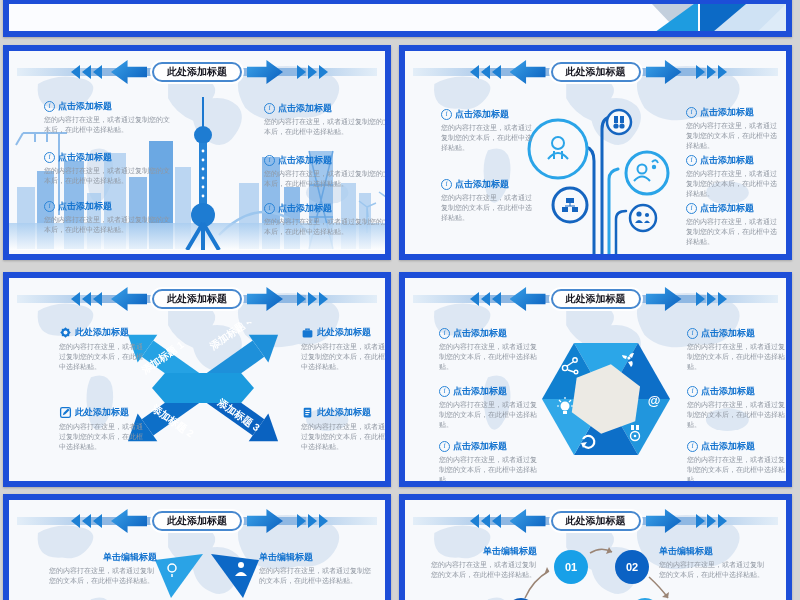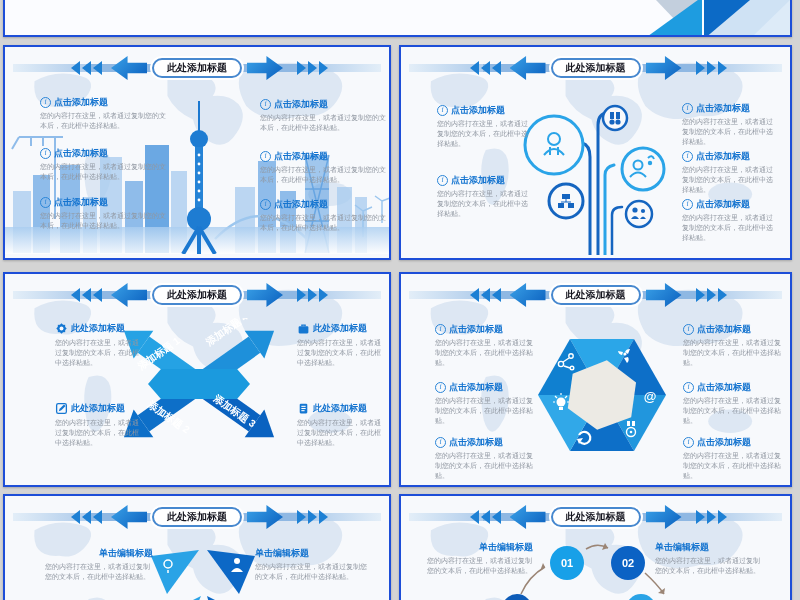--- a/index.html
+++ b/index.html
@@ -1,18 +1,18 @@
 <!DOCTYPE html>
 <html><head>
 <meta charset="utf-8">
 <style>
   html,body{margin:0;padding:0;}
   #root{position:relative;width:800px;height:600px;overflow:hidden;background:#d4d4d4;
         font-family:"Liberation Sans","DejaVu Sans",sans-serif;}
-  .slide{position:absolute;background:#f7f9fc;overflow:hidden;border:2px solid #1d4ed8;
+  .slide{position:absolute;background:#f7f9fc;overflow:hidden;border:6px solid #1d4ed8;
          box-shadow:0 1px 2px rgba(0,0,0,.22);box-sizing:border-box;}
   .map{position:absolute;left:0;top:0;width:100%;height:100%;}
   
   .banner{position:absolute;left:0;right:0;top:8px;height:26px;}
   .bn-bar{position:absolute;top:9px;left:2%;right:2%;height:8px;
           background:linear-gradient(90deg,#e3eef8,#b4cfec 18%,#b4cfec 82%,#e3eef8);}
   .bn-mid{position:absolute;top:9px;left:21%;width:58%;height:8px;background:#8fb8e3;}
   .chevs{position:absolute;top:6px;display:flex;gap:2px;}
   .chevs.l{left:calc(50% - 126px);}
   .chevs.r{left:calc(50% + 100px);}

